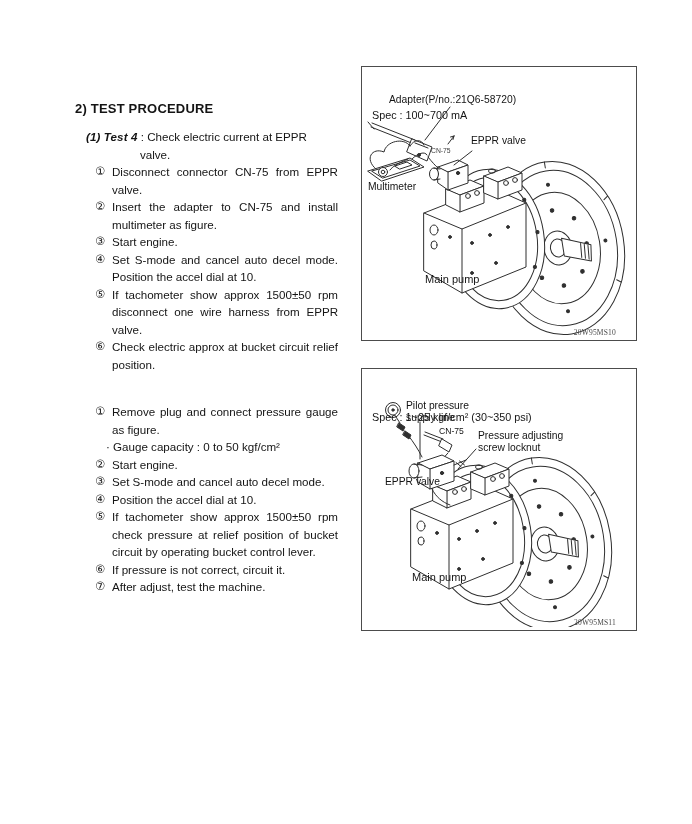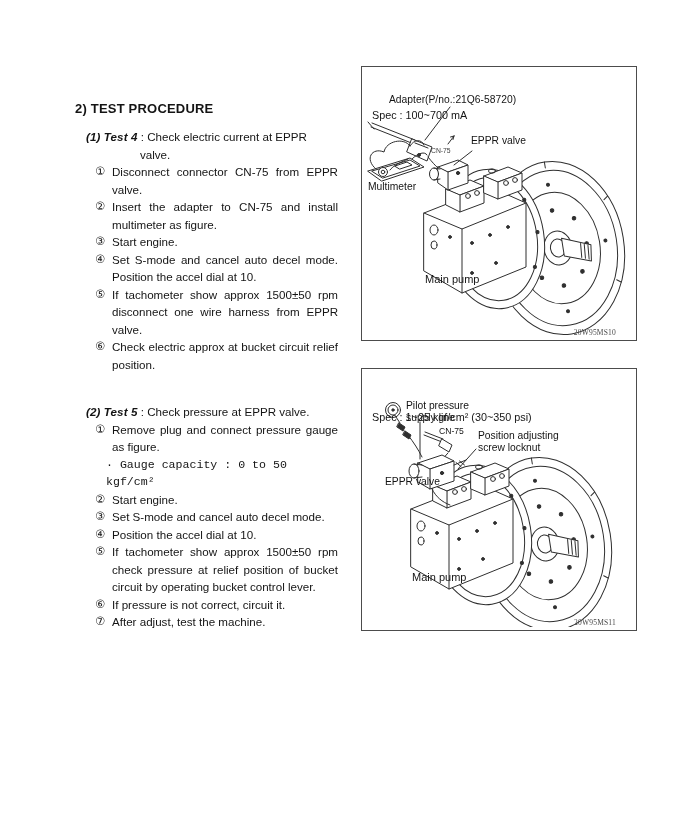--- a/index.html
+++ b/index.html
@@ -13,21 +13,21 @@
   .heading { font-size:13px; font-weight:bold; margin:0 0 12px 0; letter-spacing:.2px; }
   .section { margin:0 0 30px 0; }
   .sec-title {
     font-size:11.6px; line-height:17.5px;
     margin-left:11px; padding-left:54px; text-indent:-54px;
   }
   .sec-title b { letter-spacing:.1px;font-style:italic; }
   .step { display:flex; margin-left:20px; font-size:11.6px; line-height:17.5px; }
   .step .num { flex:none; width:17px; font-size:11.3px; }
   .step .txt { flex:1; text-align:justify; }
-  .note { text-align:left;font-family:Liberation Mono, monospace; }
+  .note { text-align:left; }
   .note0 { margin-left:-6px; }
   .note1 { margin-left:73px; }
 
   
   .figbox {
     position:absolute; left:361px; width:274px; margin:0;
     border:1.5px solid #4c4c4c; background:#fff; overflow:hidden;
   }
   #fig1 { top:66px;  height:273px; }
   #fig2 { top:368px; height:261px; }
@@ -76,21 +76,20 @@
           <div class="step">
             <span class="num">⑤</span>
             <span class="txt">If tachometer show approx 1500±50 rpm disconnect one wire harness from EPPR valve.</span>
           </div>
           <div class="step">
             <span class="num">⑥</span>
             <span class="txt">Check electric approx at bucket circuit relief position.</span>
           </div>
         </div>
         <div class="section">
-          <div class="sec-title"><b>(2) Test 5</b><span> : Check pressure at EPPR valve.</span></div>
           <div class="step">
             <span class="num">①</span>
             <span class="txt">Remove plug and connect pressure gauge as figure.<div class="note note0">· Gauge capacity : 0 to 50 kgf/cm²</div></span>
           </div>
           <div class="step">
             <span class="num">②</span>
             <span class="txt">Start engine.</span>
           </div>
           <div class="step">
             <span class="num">③</span>
@@ -247,19 +246,19 @@
           <path d="M94,93.5 L99,97.5 M97.5,92 L102.5,96"></path>
           <circle cx="80" cy="104" r="1.6" fill="#2f2f2f"></circle>
           <path d="M70,120 C74,128 80,133 88,136"></path>
         </g>
       </g>
     </svg>
 
     <div class="spec">Spec : 1~25 kgf/cm² (30~350 psi)</div>
     <span class="lbl lbl-pilot">Pilot pressure supply line</span>
     <span class="lbl nw lbl-cn75-2">CN-75</span>
-    <span class="lbl lbl-adjust">Position adjusting screw locknut</span>
+    <span class="lbl lbl-adjust">Pressure adjusting screw locknut</span>
     <span class="lbl nw lbl-eppr-2">EPPR valve</span>
     <span class="lbl nw lbl-mainpump-2">Main pump</span>
     <span class="figcode">20W95MS11</span>
   </figure>
 
 </div>
 
 </body></html>

